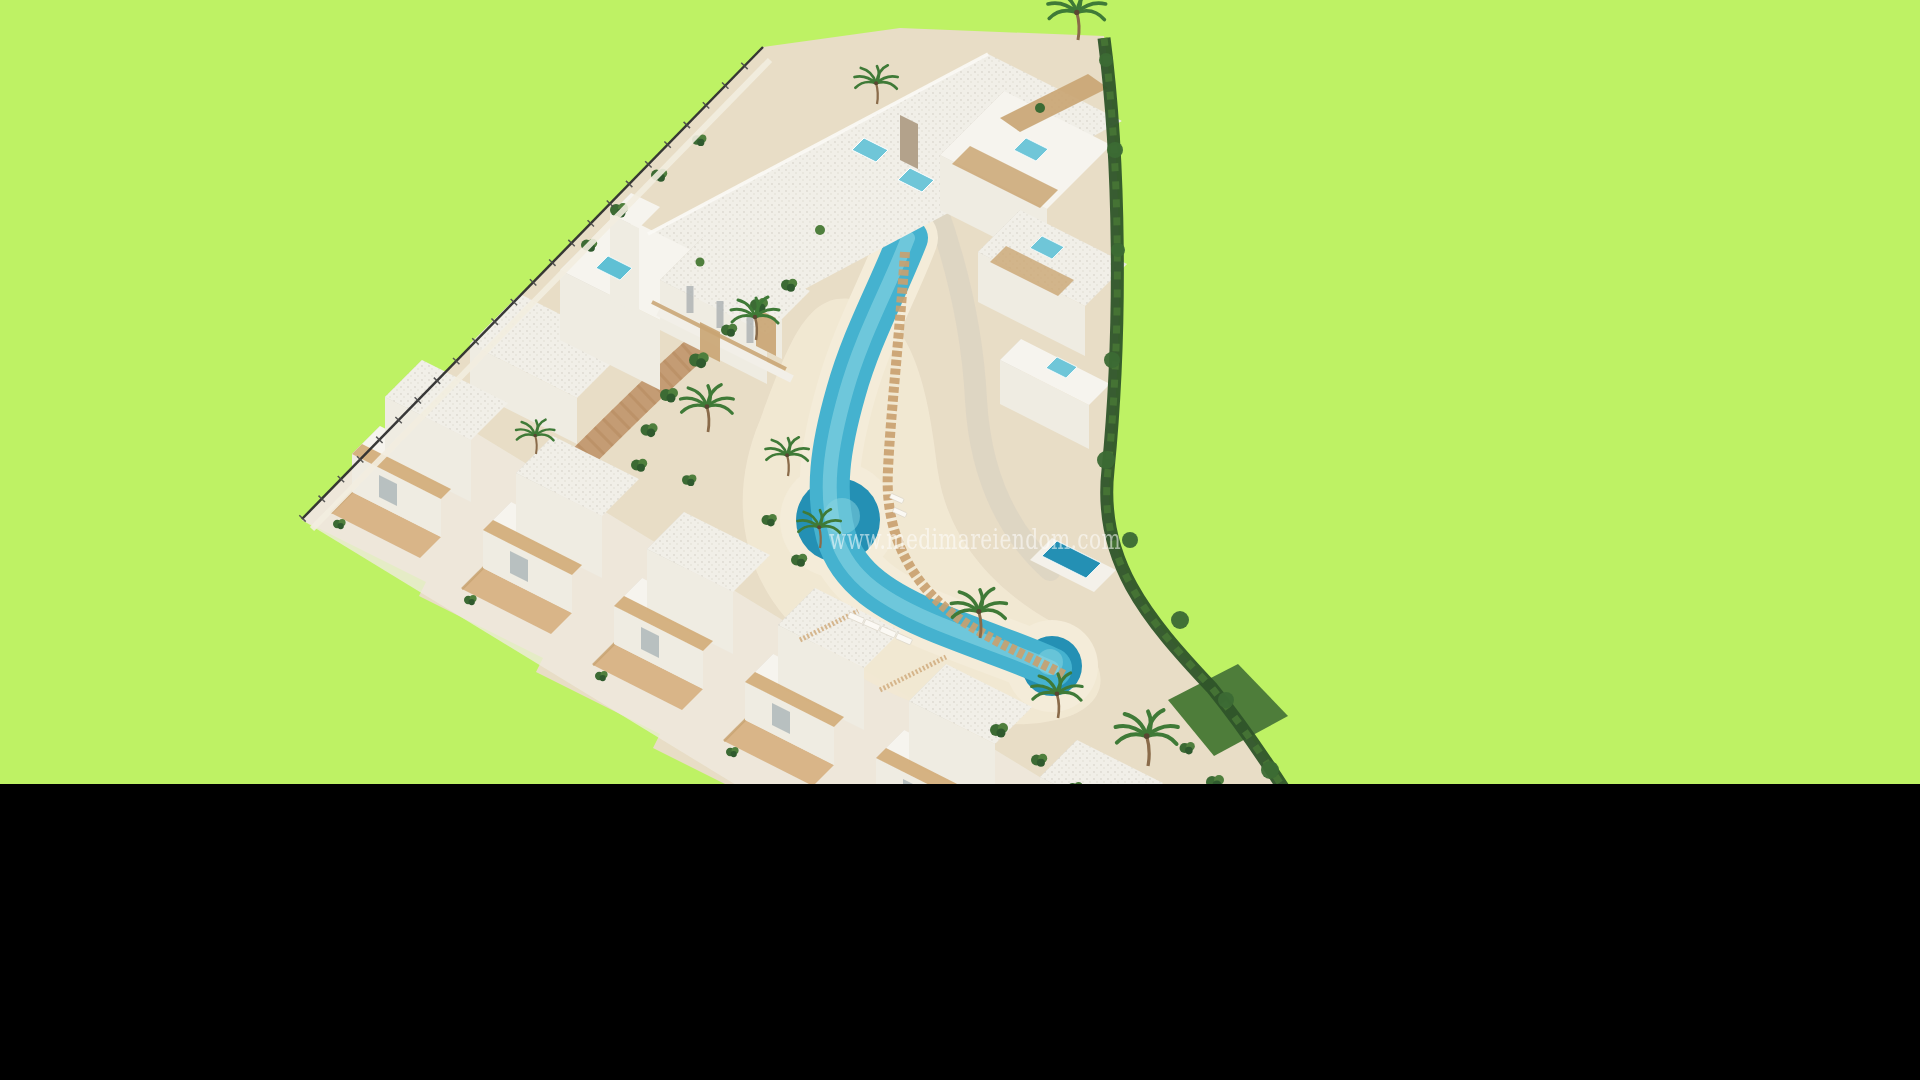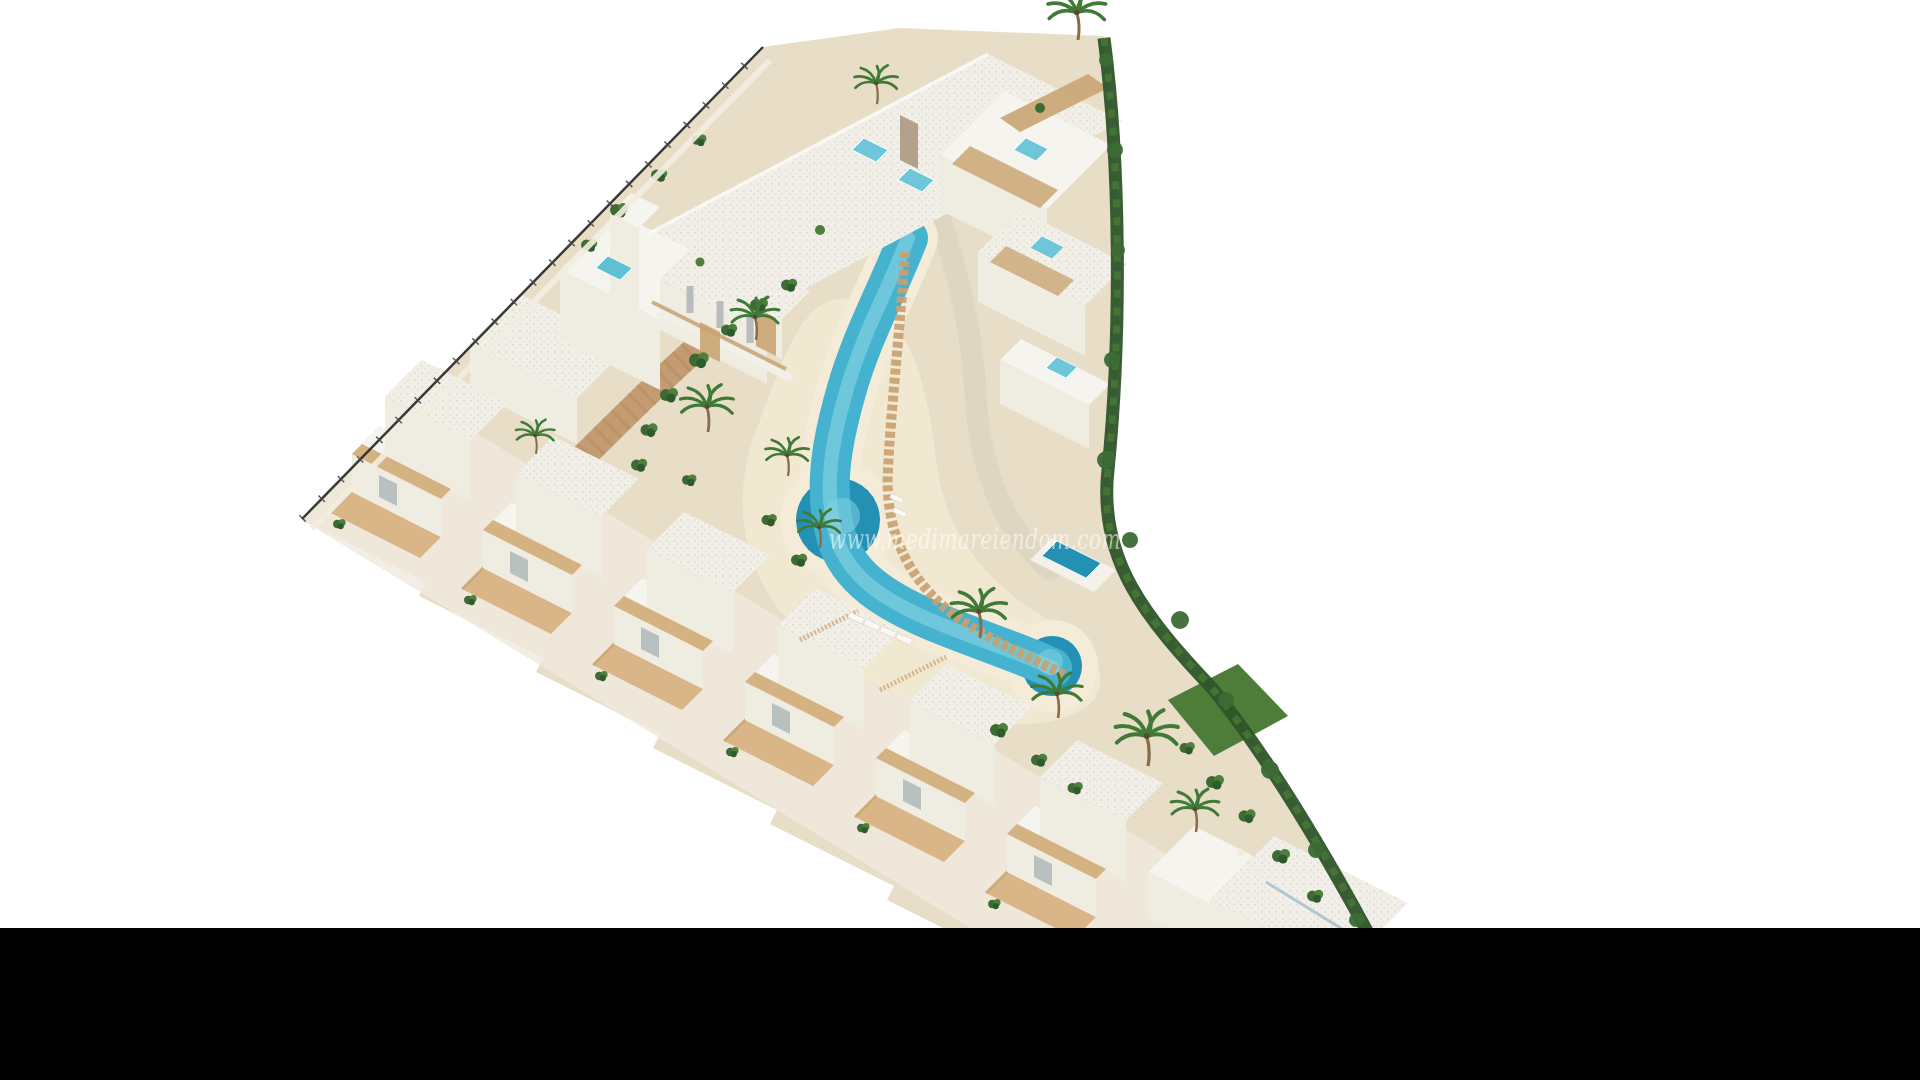--- a/index.html
+++ b/index.html
@@ -1,17 +1,17 @@
 <!DOCTYPE html>
 <html><head>
 <meta charset="utf-8">
 <style>
   html,body{margin:0;padding:0;background:#000;}
-  .stage{position:relative;width:1920px;height:928px;background:#ffffff;overflow:hidden;
-         font-family:"DejaVu Sans",sans-serif;font-style:italic;}
+  .stage{position:relative;width:1920px;height:784px;background:#bef264;overflow:hidden;
+         font-family:"DejaVu Sans",sans-serif;}
   .stage svg{position:absolute;left:0;top:0;}
   text.watermark{font-family:"DejaVu Serif",serif;font-size:27px;letter-spacing:.5px;}
 </style>
 </head>
 <body>
 
 <div class="stage">
 <svg id="scene-svg" width="1920" height="1080" viewBox="0 0 1920 1080">
   <defs>
     <pattern id="rooftex" width="7" height="7" patternUnits="userSpaceOnUse">

